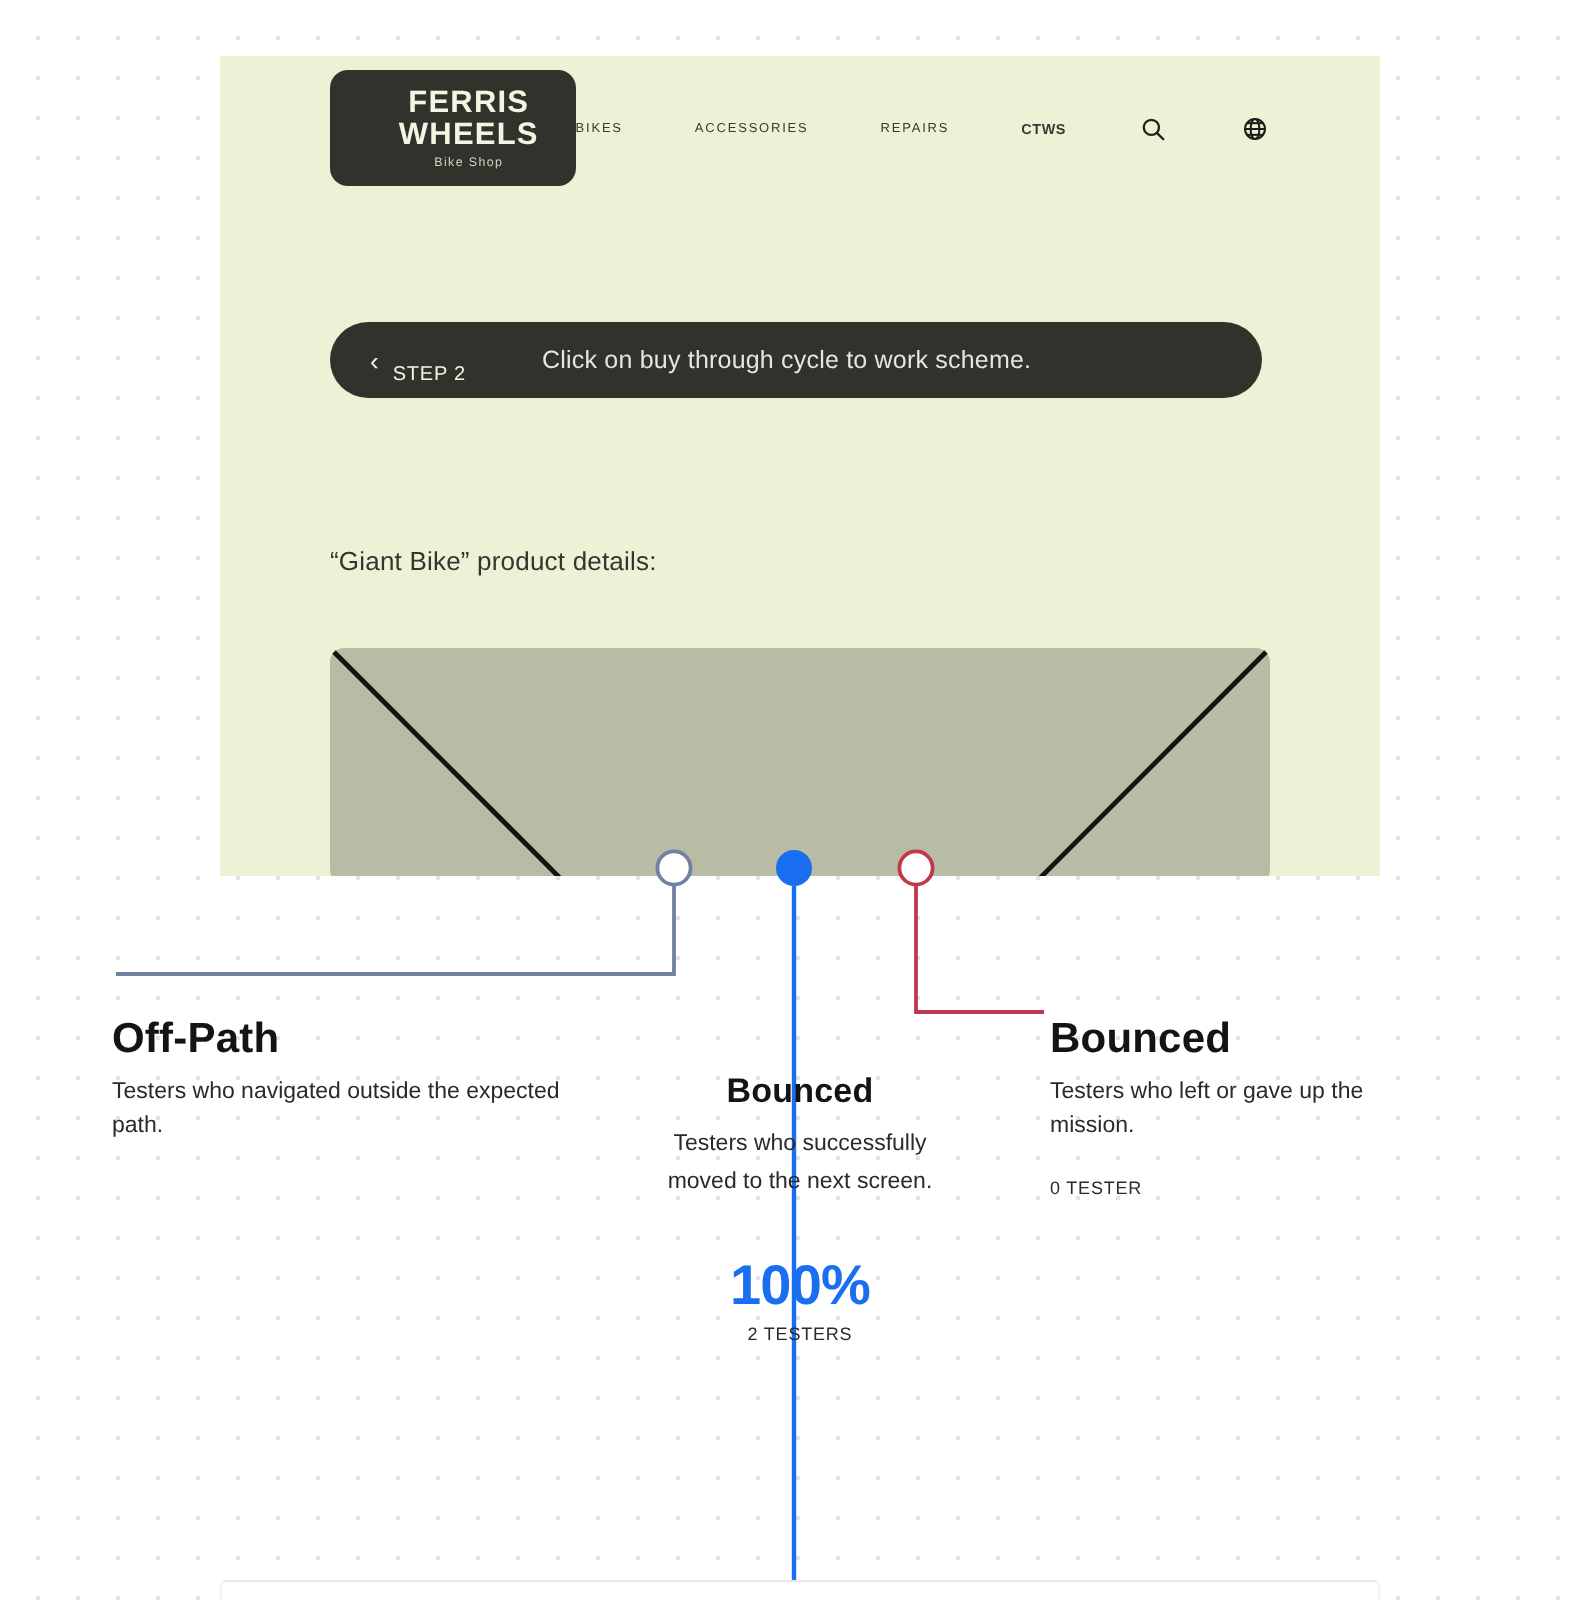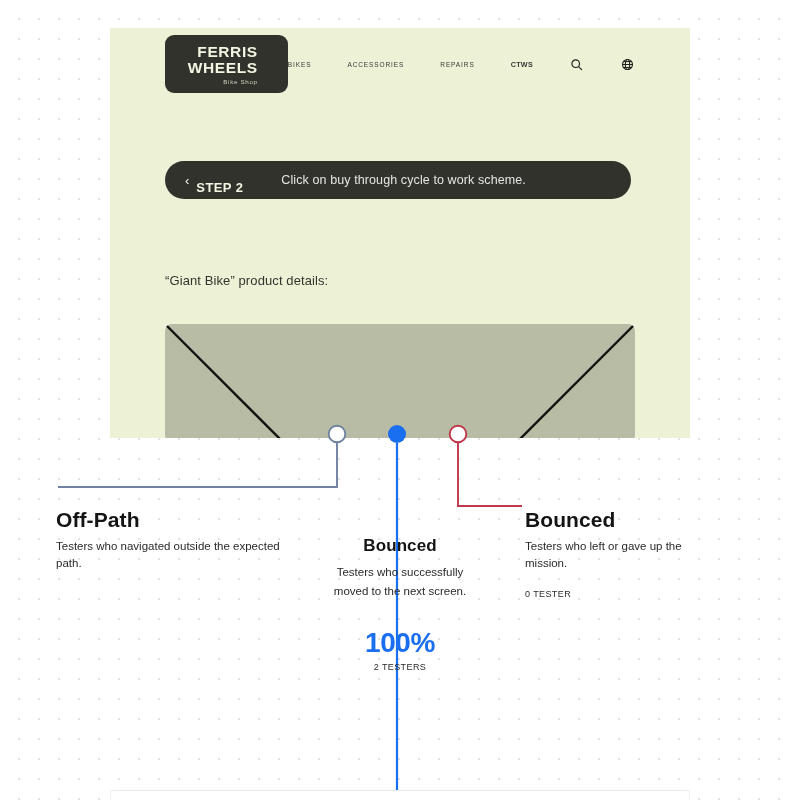--- a/index.html
+++ b/index.html
@@ -47,22 +47,22 @@
     width: 100%;
     height: 72px;
     display: flex;
     align-items: center;
     padding: 0 55px 0 55px;
   }
 
   .logo-pill {
     background: #32322c;
     border-radius: 9px;
-    padding: 9px 30px 7px 17px;
-    text-align: right;
+    padding: 9px 1px 7px 17px;
+    text-align: center;
     line-height: 1;
   }
   .logo-title {
     color: #f3f5e2;
     font-size: 15.5px;
     font-weight: bold;
     letter-spacing: 0.6px;
     display: block;
   }
   .logo-sub {
@@ -116,22 +116,22 @@
     color: #f3f5e2;
   }
   .step-chevron {
     font-size: 13px;
     line-height: 1;
     margin-right: 7px;
     color: #f3f5e2;
     font-weight: 300;
   }
   .step-label {
-    font-size: 13px;
-    font-weight: bold;
+    font-size: 10px;
+    font-weight: normal;
     letter-spacing: 0.4px;
     margin-top: 14px;
   }
   .step-text {
     font-size: 12.5px;
     margin-left: 38px;
     letter-spacing: 0.1px;
     color: #e5e5e5;
   }
 

